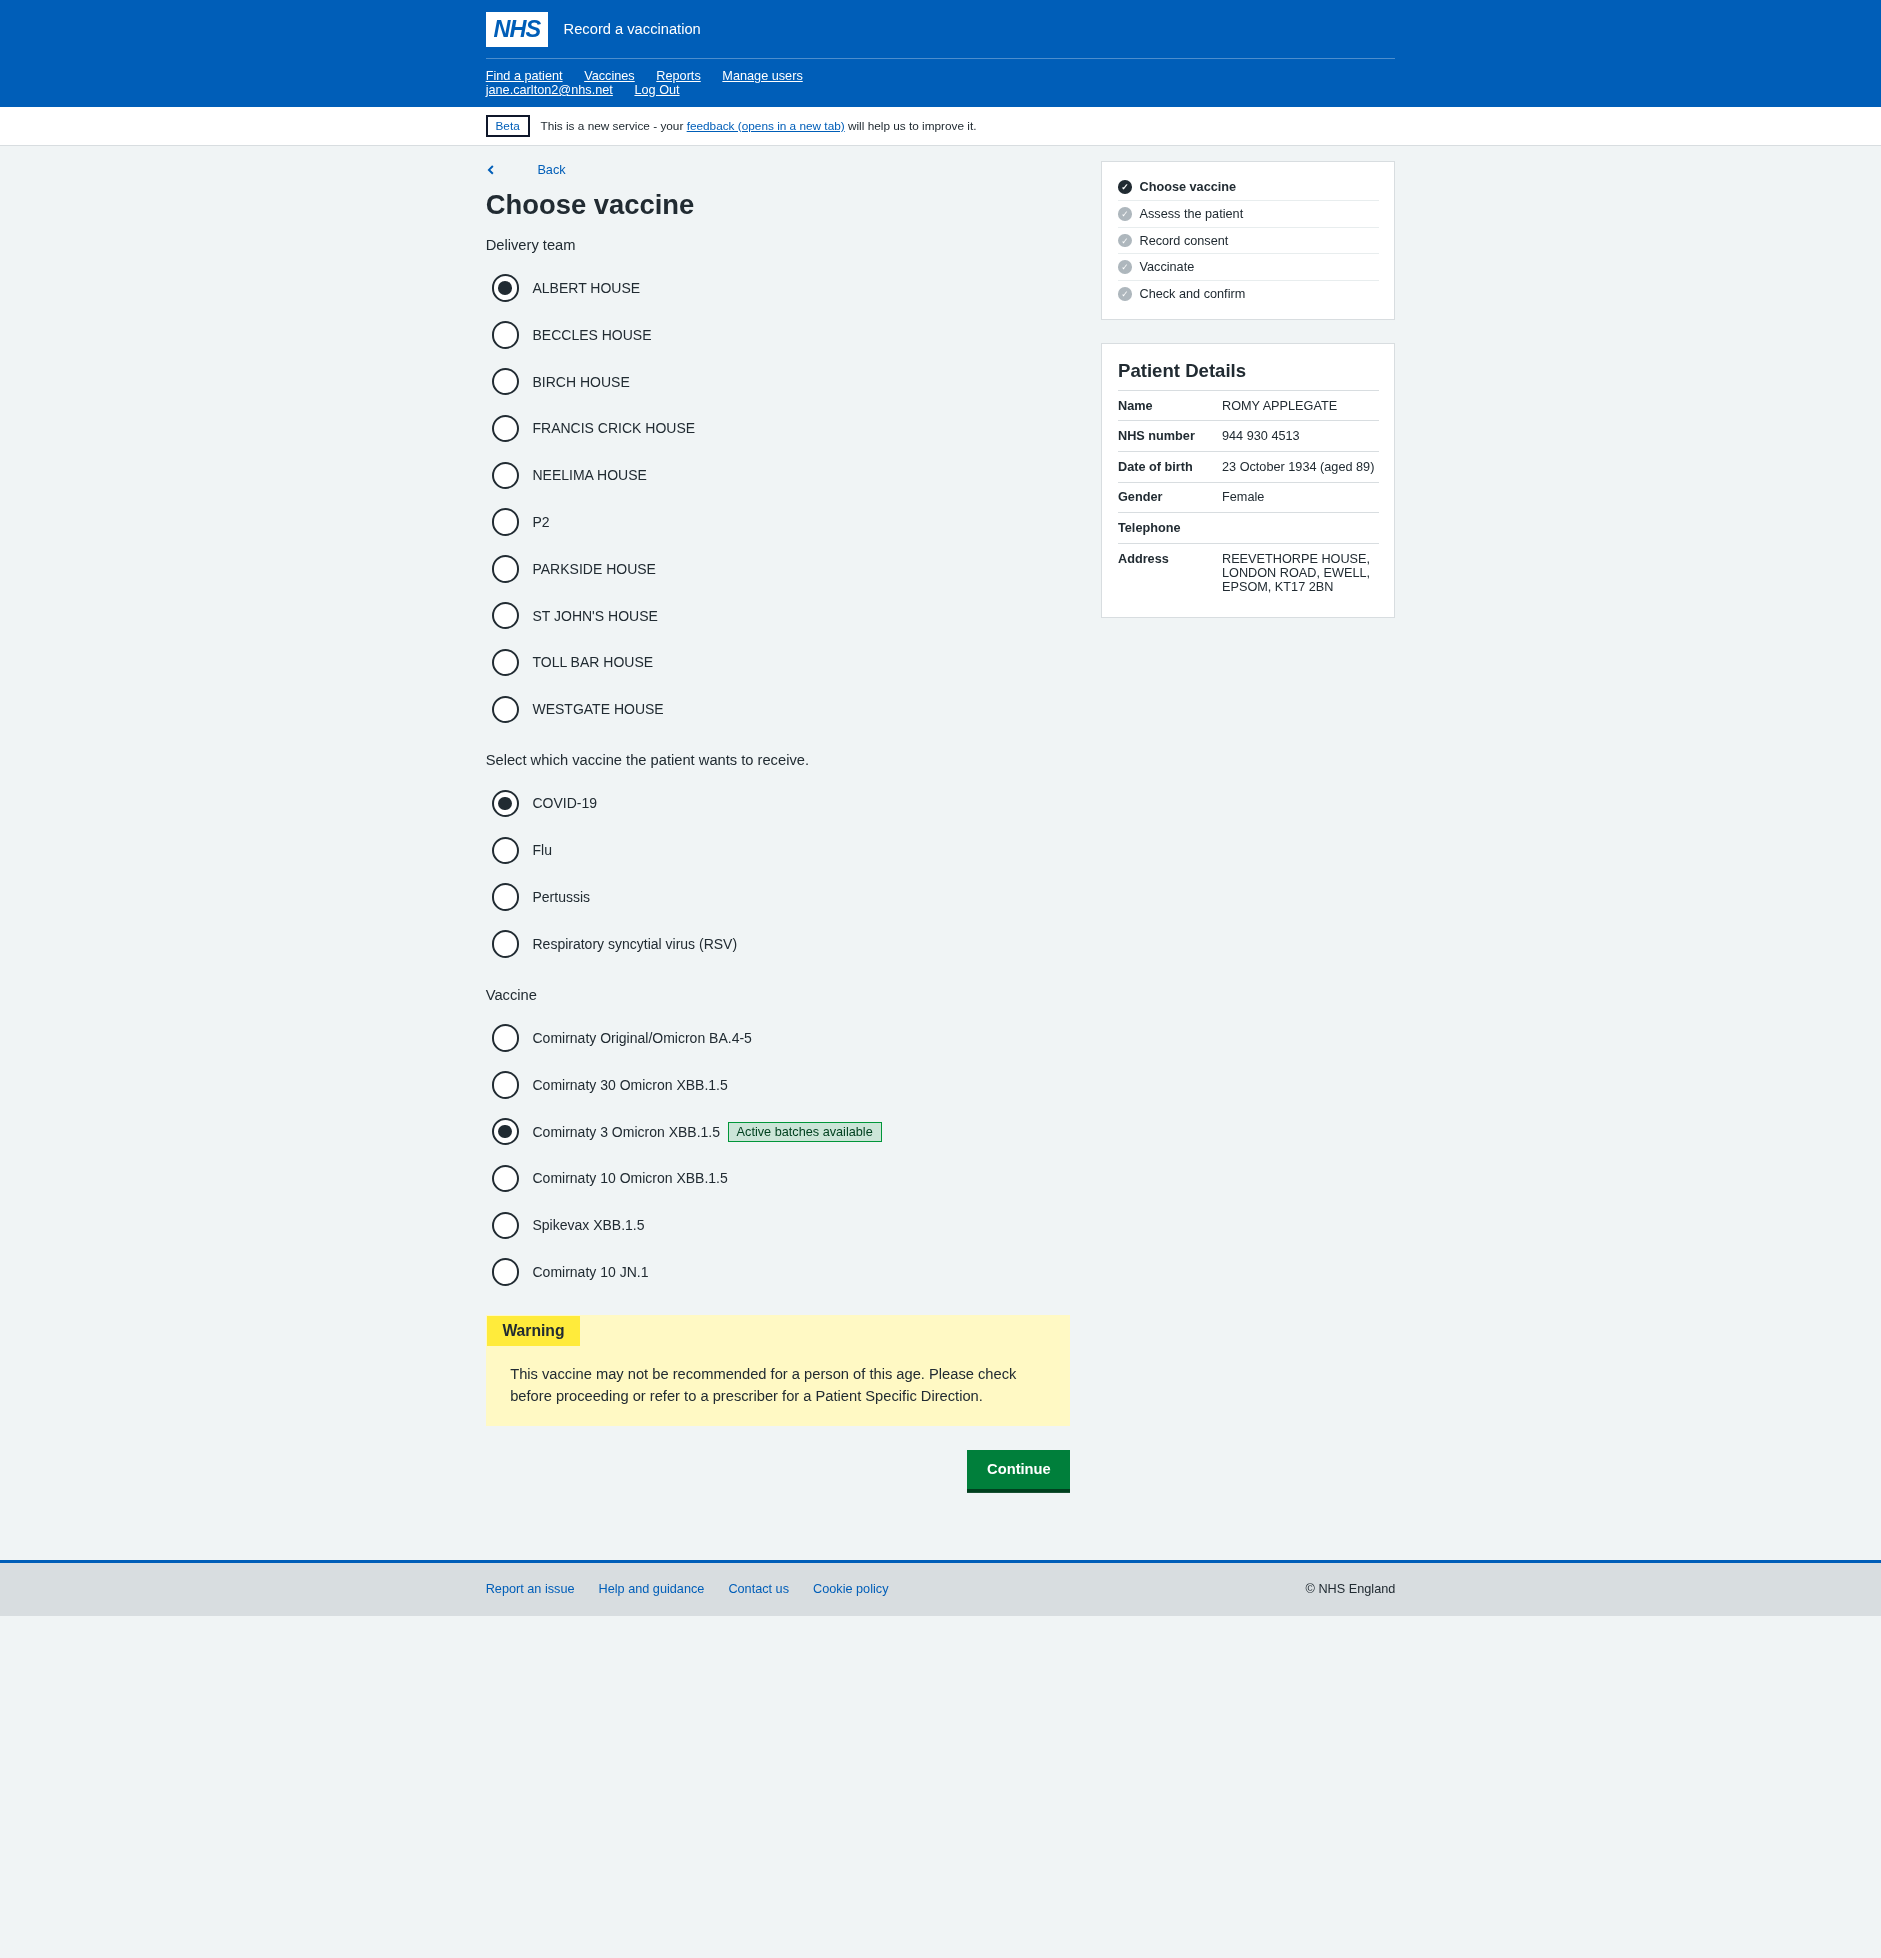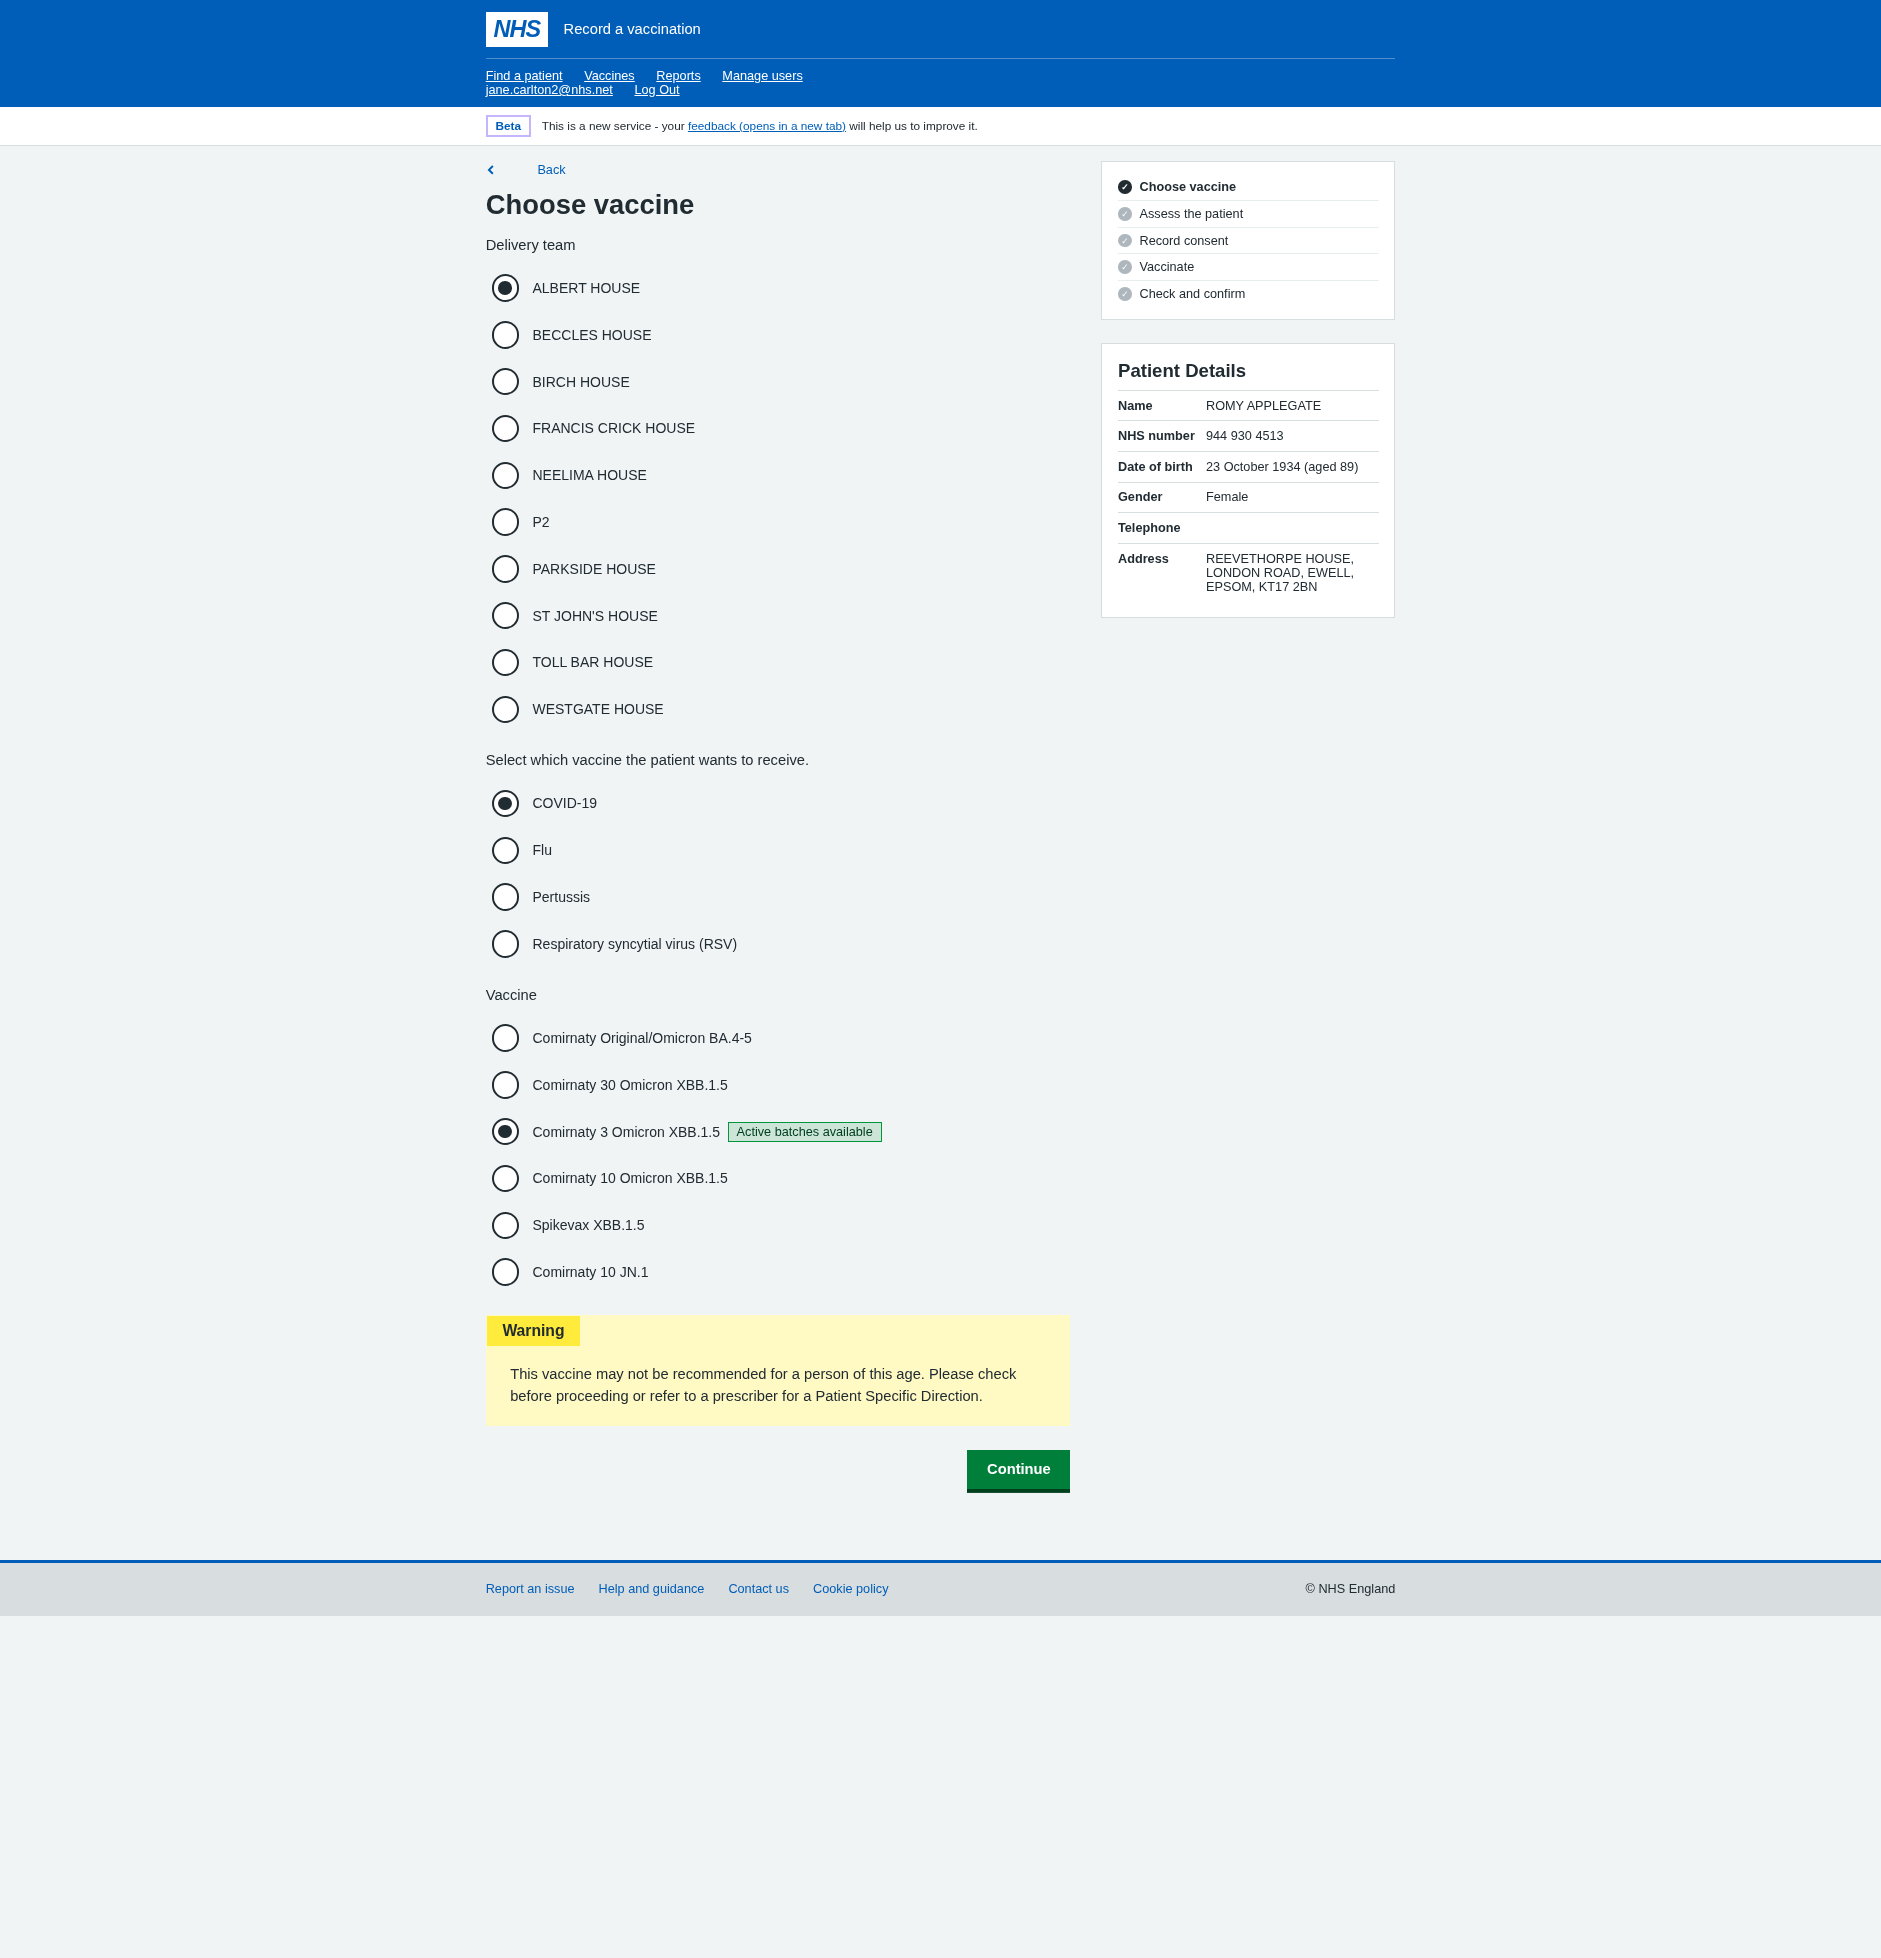--- a/index.html
+++ b/index.html
@@ -8,21 +8,21 @@
 .header-inner { max-width: 941px; margin: 0 auto; padding: 0 15.7px; }
 .header-top { display: flex; align-items: center; padding: 11.8px 0; }
 .nhs-logo { background: #fff; color: #005eb8; font-weight: bold; font-style: italic; letter-spacing: -1px; padding: 3.9px 7.8px; font-size: 23.5px; margin-right: 15.7px; }
 .service-name { font-size: 14.7px; font-weight: 400; }
 .header-divider { border-top: 1px solid rgba(255,255,255,0.3); }
 .nav { display: flex; justify-content: space-between; padding: 9.8px 0; flex-direction: column; }
 .nav-left, .nav-right { display: flex; gap: 21.6px; }
 .nav a { color: #fff; text-decoration: underline; font-size: 12.7px; }
 .phase-banner { background: #fff; border-bottom: 1px solid #d8dde0; }
 .phase-inner { max-width: 941px; margin: 0 auto; padding: 7.8px 15.7px; font-size: 11.8px; }
-.phase-tag { display: inline-block; border: 2px solid #c4b5fd; color: #005eb8; font-weight: bold; padding: 2px 7.8px; margin-right: 7.8px; }
+.phase-tag { display: inline-block; border: 2px solid #0f172a; color: #005eb8; font-weight: normal; padding: 2px 7.8px; margin-right: 7.8px; }
 .phase-inner a { color: #005eb8; }
 .container { max-width: 941px; margin: 0 auto; padding: 15.7px; display: flex; gap: 31px; }
 .main { flex: 1; min-width: 0; }
 .side { width: 294px; flex-shrink: 0; }
 .back { display: inline-flex; align-items: center; color: #005eb8; text-decoration: none; font-size: 12.7px; margin-bottom: 11.8px; cursor: pointer; gap: 38px; }
 .back svg { width: 9.8px; height: 9.8px; margin-right: 3.9px; }
 h1 { font-size: 27.4px; font-weight: 700; margin-bottom: 15.7px; }
 .section-label { font-size: 14.7px; margin-bottom: 15.7px; margin-top: 7.8px; }
 .radios { margin-bottom: 23.5px; }
 .radio-item { display: flex; align-items: center; margin-bottom: 7.8px; min-height: 35px; }
@@ -41,21 +41,21 @@
 .step { display: flex; align-items: center; font-size: 12.7px; padding: 5.9px 0; border-bottom: 1px solid #e8edee; }
 .step:last-child { border-bottom: none; }
 .step-icon { width: 13.7px; height: 13.7px; border-radius: 50%; margin-right: 7.8px; display: flex; align-items: center; justify-content: center; flex-shrink: 0; }
 .step.current .step-icon { background: #212b32; }
 .step.current { font-weight: 700; }
 .step.pending .step-icon { background: #aeb7bd; }
 .check-icon { color: #fff; font-size: 8.8px; }
 .card-heading { font-size: 18.6px; font-weight: 700; padding: 15.7px 15.7px 7.8px; }
 .dl { padding: 0 15.7px 15.7px; }
 .dl-row { display: flex; border-top: 1px solid #d8dde0; padding: 7.8px 0; font-size: 12.7px; }
-.dl-row dt { font-weight: 700; width: 88px; flex-shrink: 0; }
+.dl-row dt { font-weight: 700; width: 104px; flex-shrink: 0; }
 .dl-row dd { flex: 1; }
 .footer-divider { border-top: 3.9px solid #005eb8; margin-top: 55px; }
 .footer { background: #d8dde0; }
 .footer-inner { max-width: 941px; margin: 0 auto; padding: 19.6px 15.7px; display: flex; justify-content: space-between; font-size: 12.7px; }
 .footer-links { display: flex; gap: 24px; }
 .footer-links a { color: #005eb8; text-decoration: none; }
 .clearfix::after { content: ""; display: table; clear: both; }
 </style>
 </head>
 <body>

